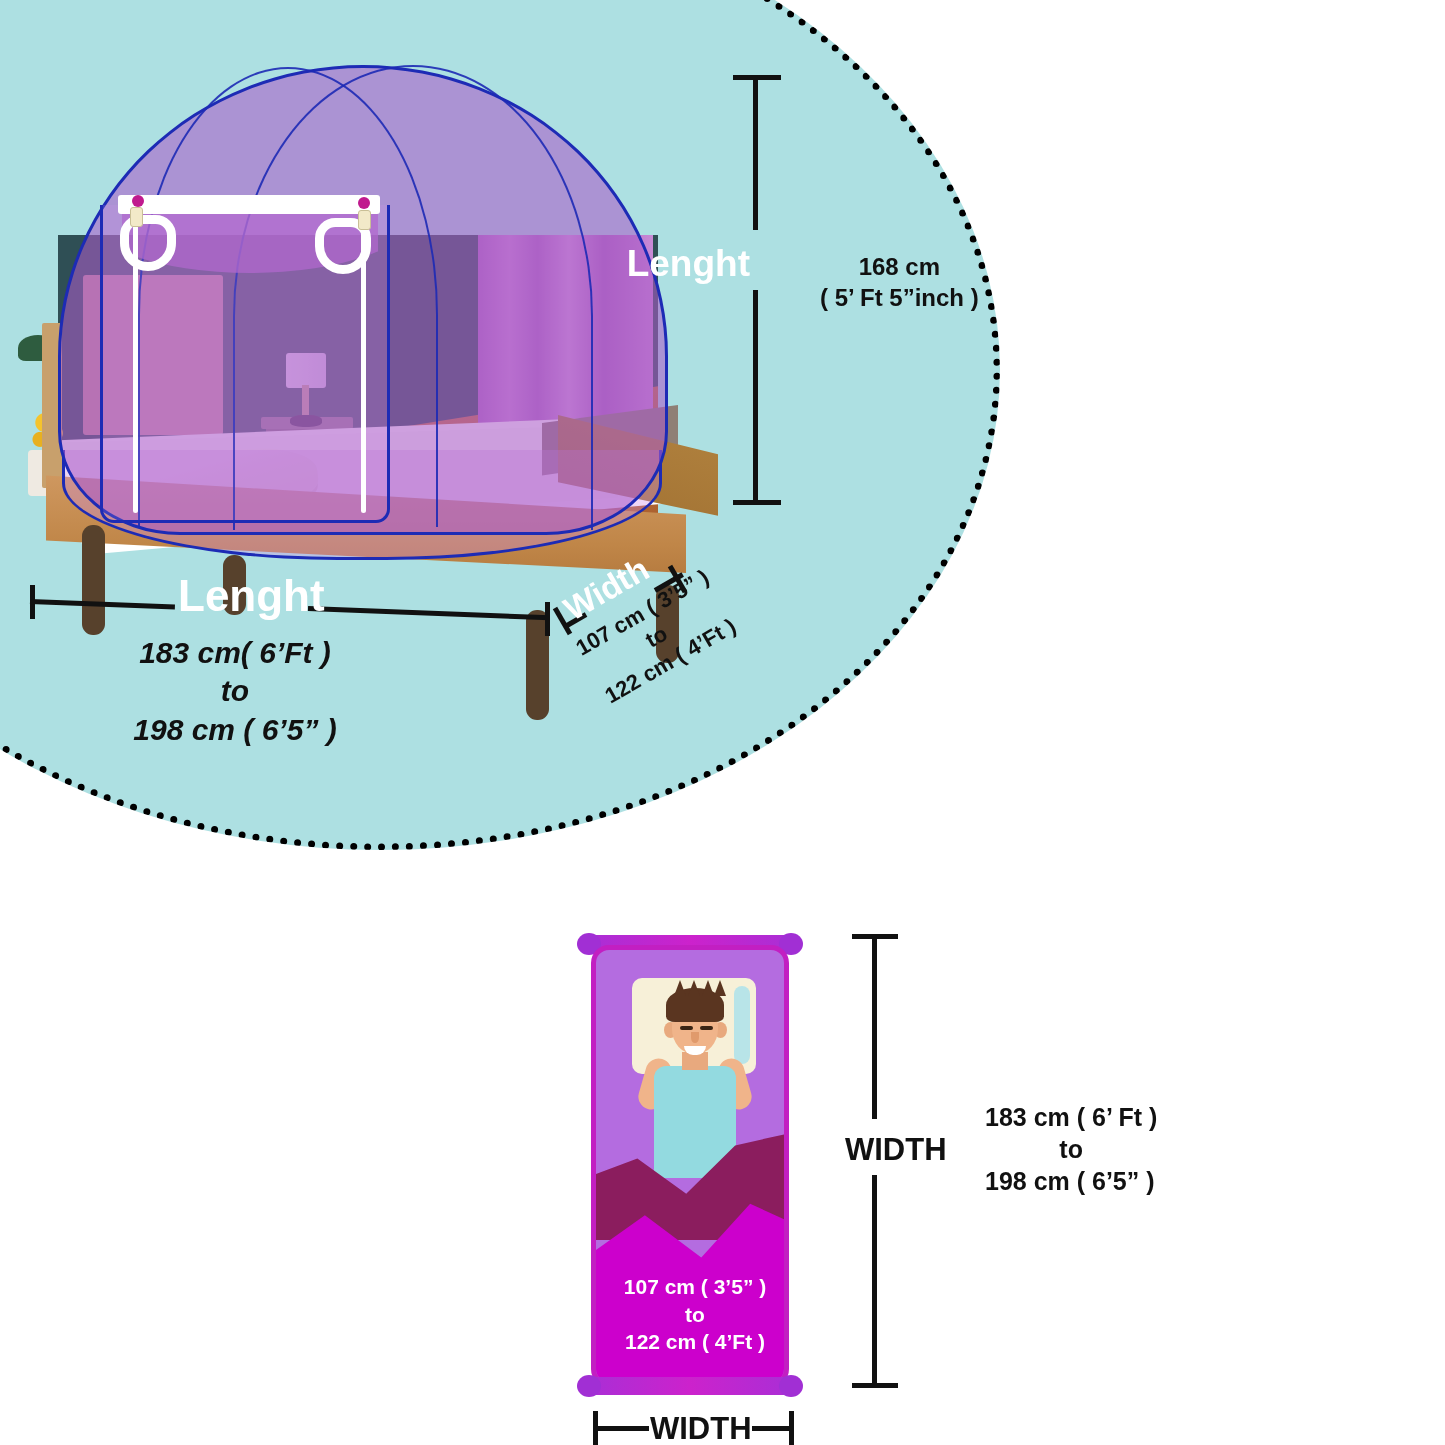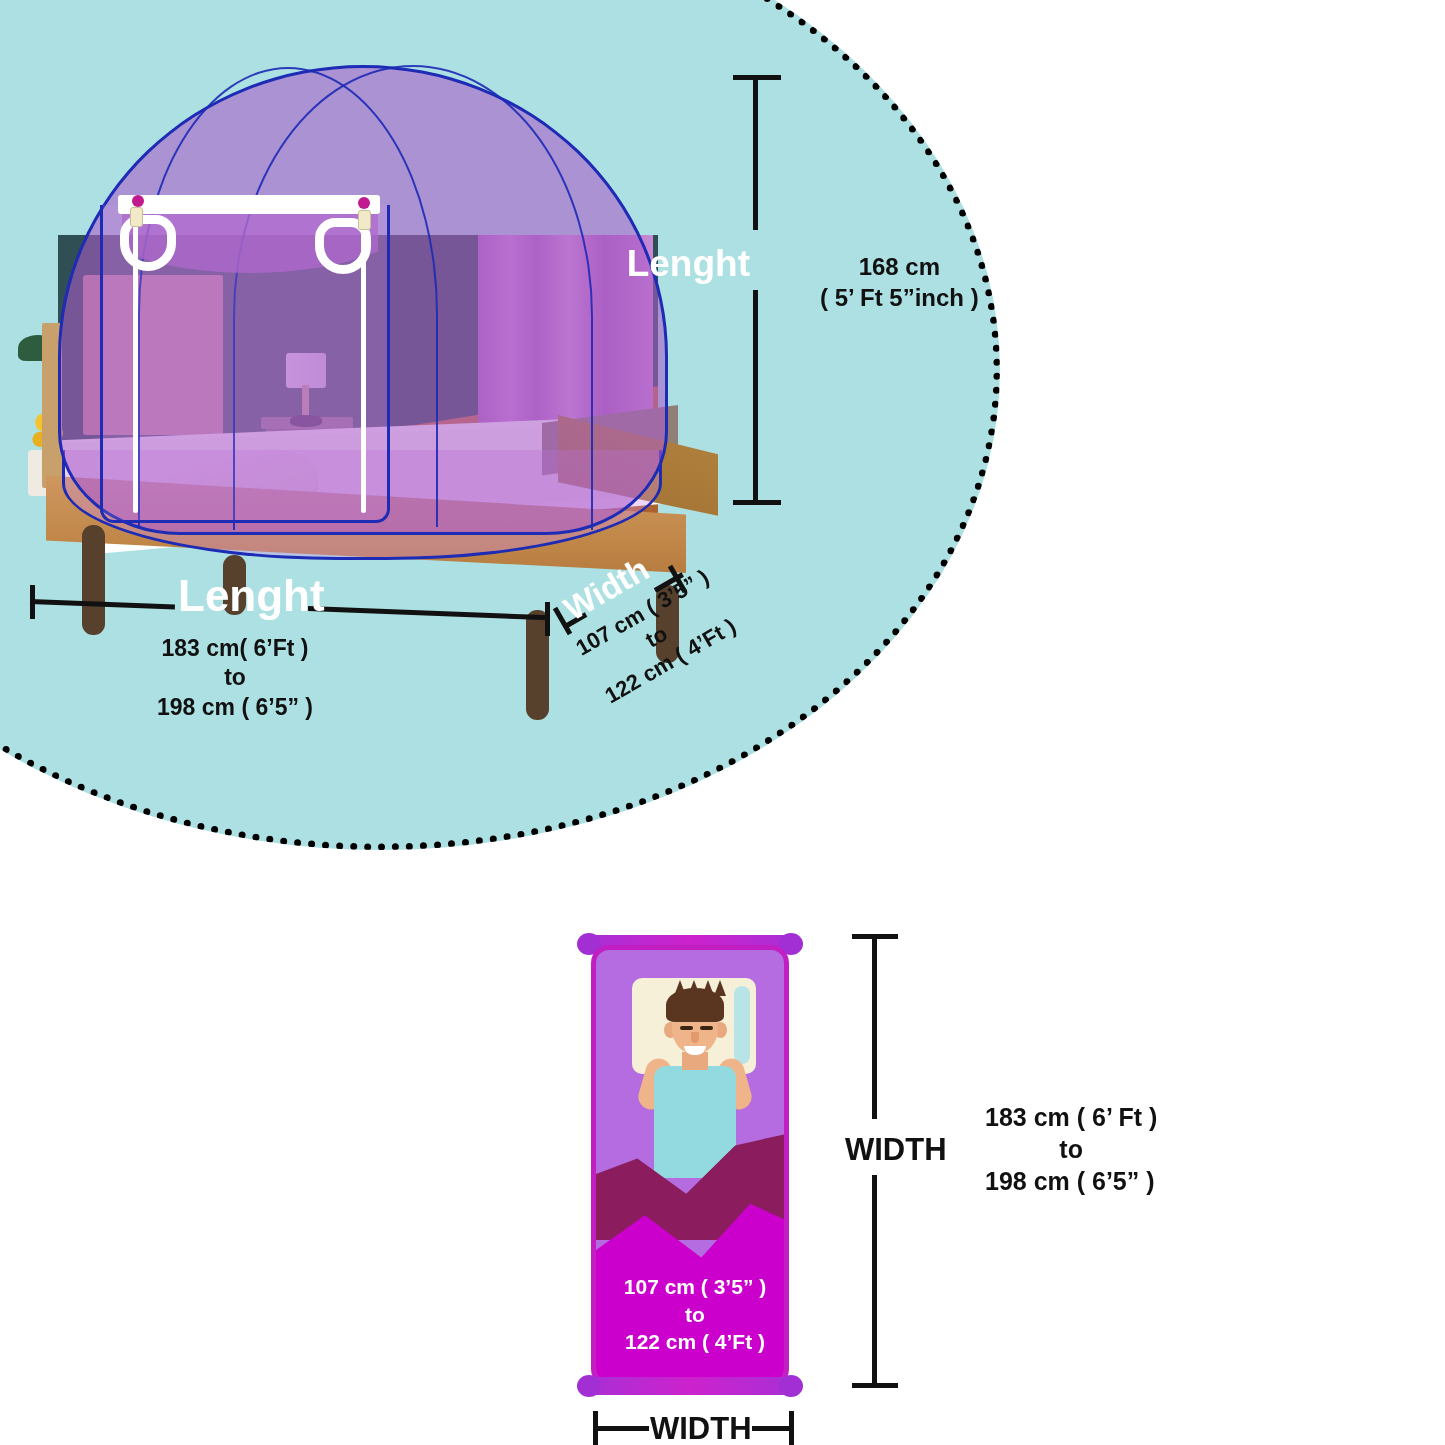--- a/index.html
+++ b/index.html
@@ -583,21 +583,21 @@
   <div class="label-black" style="left:820px; top:252px; font-size:24px;">
     <div>168 cm</div>
     <div>( 5’ Ft 5”inch )</div>
   </div>
 
   <div class="dim-cap-v" style="left:30px; top:585px; height:34px;"></div>
   <div class="dim-line-h" style="left:30px; top:599px; width:145px; transform:rotate(2.2deg); transform-origin:left center;"></div>
   <div class="dim-line-h" style="left:308px; top:606px; width:242px; transform:rotate(2.2deg); transform-origin:left center;"></div>
   <div class="dim-cap-v" style="left:545px; top:602px; height:34px;"></div>
   <div class="label-white" style="left:178px; top:571px; font-size:44px;">Lenght</div>
-  <div class="label-black" style="left:70px; top:634px; width:330px; font-size:23px;">
+  <div class="label-black" style="left:70px; top:634px; width:330px; font-size:30px;font-style:italic;">
     <div>183 cm( 6’Ft )</div>
     <div>to</div>
     <div>198 cm ( 6’5” )</div>
   </div>
 
   <div style="position:absolute; left:545px; top:566px; width:220px; height:130px;">
     <div class="dim-cap-v" style="left:15px; top:40px; height:30px; transform:rotate(-30deg);"></div>
     <div class="dim-line-h" style="left:22px; top:57px; width:22px; transform:rotate(-30deg); transform-origin:left center;"></div>
     <div class="dim-line-h" style="left:110px; top:22px; width:32px; transform:rotate(-30deg); transform-origin:left center;"></div>
     <div class="dim-cap-v" style="left:130px; top:-2px; height:30px; transform:rotate(-30deg);"></div>

